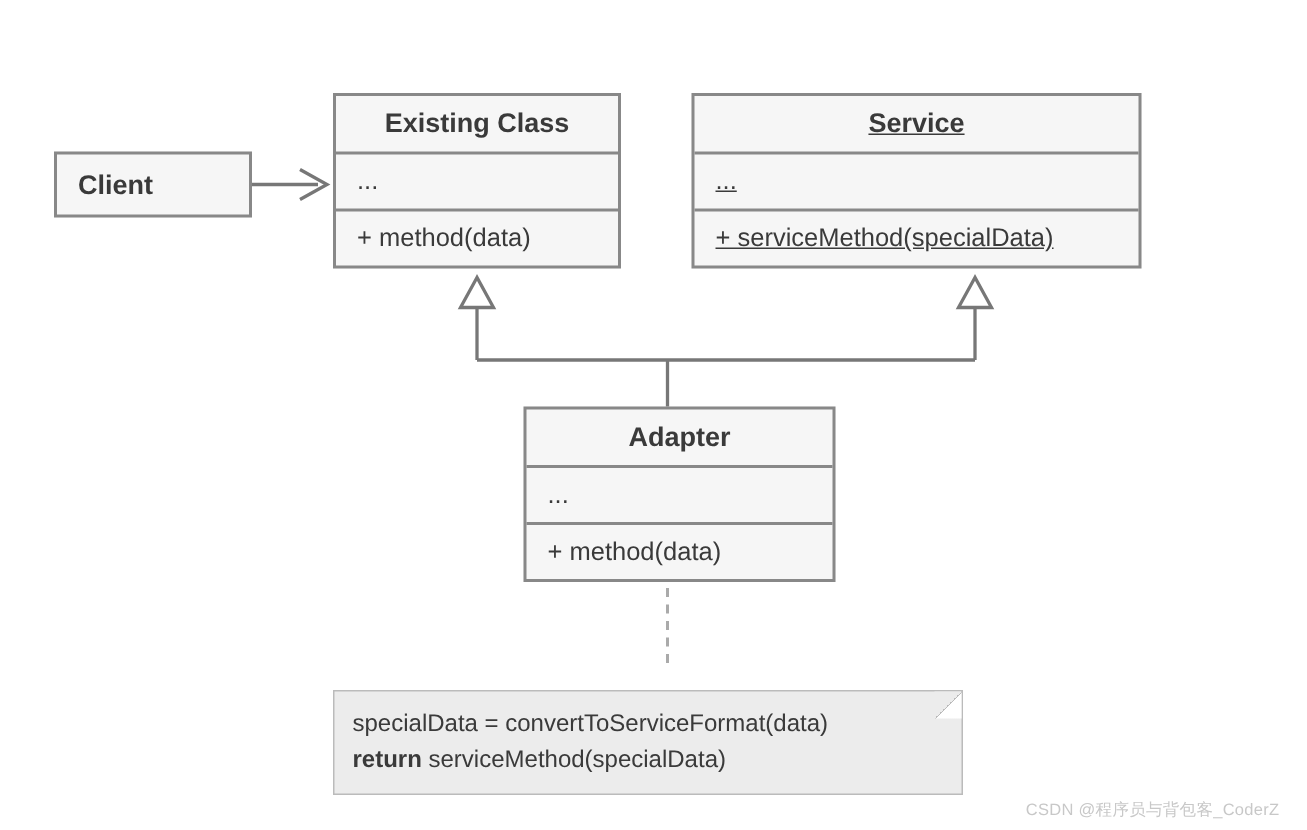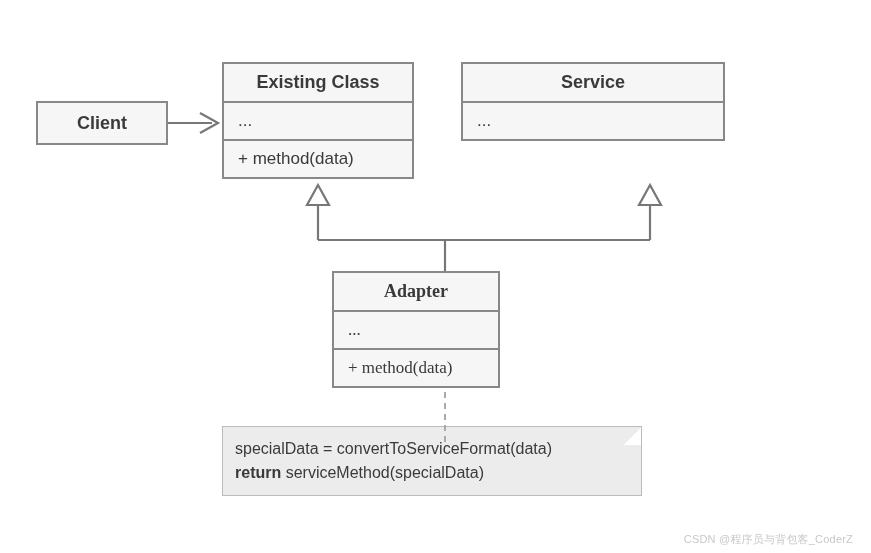--- a/index.html
+++ b/index.html
@@ -16,21 +16,20 @@
     position: absolute;
     border: 2px solid #888;
     background: #f6f6f6;
   }
   .uml-simple {
     position: absolute;
     border: 2px solid #888;
     background: #f6f6f6;
     display: flex;
     align-items: center;
-    justify-content: center;
     font-weight: 700;
     font-size: 18px;
     padding: 0 14px;
   }
   .uml-header {
     border-bottom: 2px solid #888;
     padding: 8px 14px;
     font-weight: 700;
     font-size: 18px;
     text-align: center;
@@ -76,32 +75,33 @@
 <div class="uml-simple" style="left:36px; top:101px; width:132px; height:44px;">
   <span>Client</span>
 </div>
 
 <div class="uml-box" style="left:222px; top:62px; width:192px;">
   <div class="uml-header">Existing Class</div>
   <div class="uml-row">...</div>
   <div class="uml-row">+ method(data)</div>
 </div>
 
-<div class="uml-box" style="left:461px; top:62px; width:264px;">
+<div class="uml-box" style="left:461px; top:62px; width:300px;text-decoration:underline;">
   <div class="uml-header">Service</div>
   <div class="uml-row">...</div>
+  <div class="uml-row">+ serviceMethod(specialData)</div>
 </div>
 
-<div class="uml-box" style="left:332px; top:271px; width:168px;font-family:Liberation Serif, serif;">
+<div class="uml-box" style="left:349px; top:271px; width:208px;">
   <div class="uml-header">Adapter</div>
   <div class="uml-row">...</div>
   <div class="uml-row">+ method(data)</div>
 </div>
 
-<div class="note" style="left:222px; top:426px; width:420px;padding-left:12px;">
+<div class="note" style="left:222px; top:460px; width:420px;padding-left:12px;">
   <div class="note-fold"></div>
   <div>specialData = convertToServiceFormat(data)</div>
   <div>
     <span class="kw">return</span><span> serviceMethod(specialData)</span>
   </div>
 </div>
 
 <svg class="overlay" width="871" height="553">
 
   <g>

